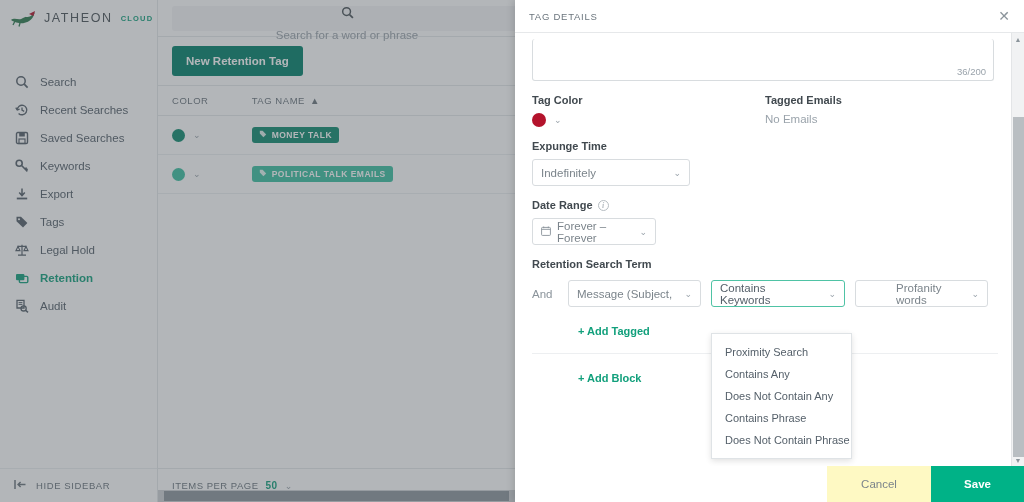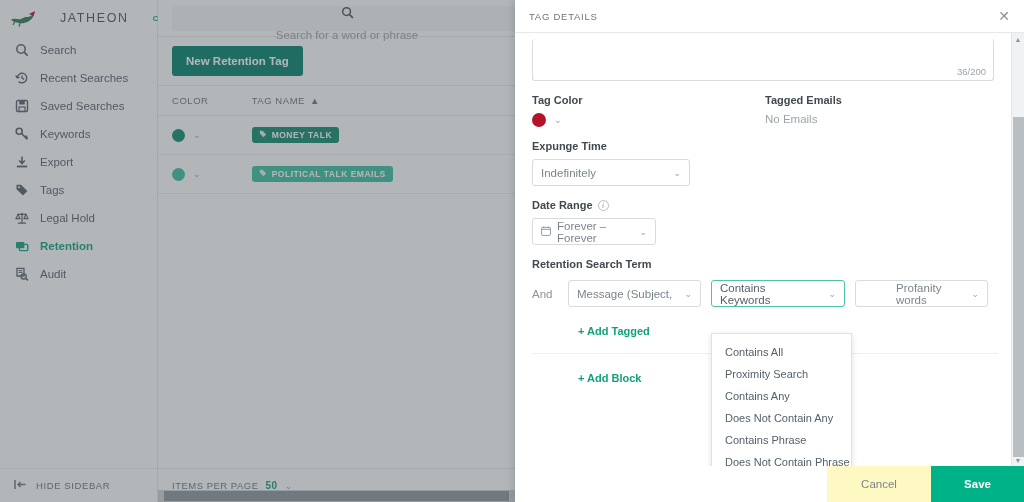--- a/index.html
+++ b/index.html
@@ -14,26 +14,26 @@
   
   .bg-layer { position: absolute; inset: 0; display: flex; }
 
   .sidebar {
     width: 158px; height: 502px;
     background: #fff;
     border-right: 1px solid #e6e8ea;
     position: relative;
     flex: 0 0 158px;
   }
-  .logo-row { display: flex; align-items: center; height: 36px; padding: 0 10px; gap: 22px; }
+  .logo-row { display: flex; align-items: center; height: 36px; padding: 0 10px; gap: 6px; }
   .logo-mark { width: 28px; height: 18px; position: relative; flex: 0 0 28px; }
   .logo-text { font-size: 12.5px; letter-spacing: 1.6px; color: #4b5358; font-weight: 400; }
   .logo-cloud { font-size: 7.5px; letter-spacing: 1.2px; color: #12a07c; font-weight: 700; vertical-align: super; margin-left: 2px;}
 
-  .nav { margin-top: 0; }
+  .nav { margin-top: 32px; }
   .nav-item {
     display: flex; align-items: center; gap: 11px;
     height: 28px; padding: 0 14px;
     font-size: 11.5px; color: #55606a; cursor: pointer;
   }
   .nav-item.active { color: #12a07c; font-weight: 600; }
   .nav-ico { width: 15px; height: 15px; flex: 0 0 15px; display:flex; align-items:center; justify-content:center; }
   .nav-ico svg { display:block; }
 
   .hide-sidebar {
@@ -435,21 +435,20 @@
 
       <div class="add-field-row">
         <span class="link-add">+ Add Tagged</span>
       </div>
       <div class="add-block-row">
         <span class="link-add">+ Add Block</span>
       </div>
 
       
       <div class="menu">
-        <div class="menu-item">Contains All</div>
         <div class="menu-item">Proximity Search</div>
         <div class="menu-item">Contains Any</div>
         <div class="menu-item">Does Not Contain Any</div>
         <div class="menu-item">Contains Phrase</div>
         <div class="menu-item">Does Not Contain Phrase</div>
 
       </div>
     </div>
 
     <div class="vscroll">

